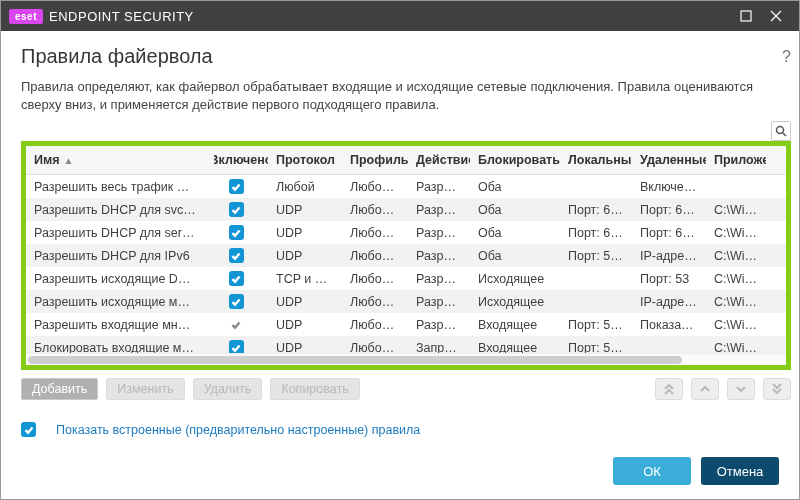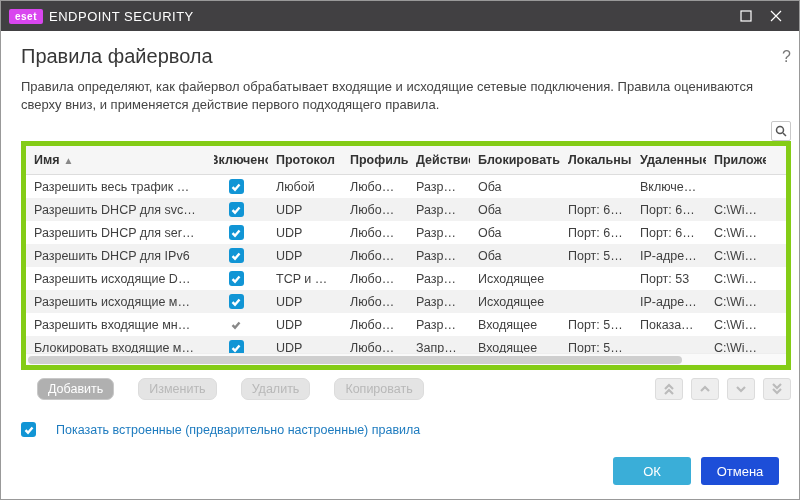--- a/index.html
+++ b/index.html
@@ -123,22 +123,21 @@
   }
 
   
   .row-btns { display:flex; align-items:center; gap:8px; margin-top: 8px;}
   .btn {
     border: 1px solid #c8c8c8;
     background: #b0b0b0;
     color: #fff;
     font-size: 12.5px;
     padding: 3px 10px;
-    border-radius: 7px;
-    margin-left: 16px;
+    border-radius: 2px;
   }
   .btn.disabled { background:#e4e4e4; color:#b8b8b8; border-color:#dcdcdc; }
   .spacer { flex: 1; }
   .icon-btn {
     width: 28px; height: 22px;
     border: 1px solid #dcdcdc;
     background: #eee;
     border-radius: 3px;
     display:flex;align-items:center;justify-content:center;
   }
@@ -153,21 +152,21 @@
     display:flex; justify-content:flex-end; gap:10px;
     padding: 16px 20px 14px 20px;
   }
   .dlg-btns .dbtn {
     min-width: 78px; height: 28px;
     border-radius: 3px;
     display:flex; align-items:center; justify-content:center;
     font-size: 13px;
   }
   .ok { background:#3aaed8; color:#fff; }
-  .cancel { background:#1d4ed8; color:#fff; }
+  .cancel { background:#0c4a6e; color:#fff; }
 </style>
 </head>
 <body>
 
 <div class="titlebar">
   <span class="brand-badge">eset</span>
   <span class="brand-text">ENDPOINT SECURITY</span>
   <div class="titlebar-spacer"></div>
   <div class="titlebar-btn">
     <svg viewBox="0 0 12 12">

